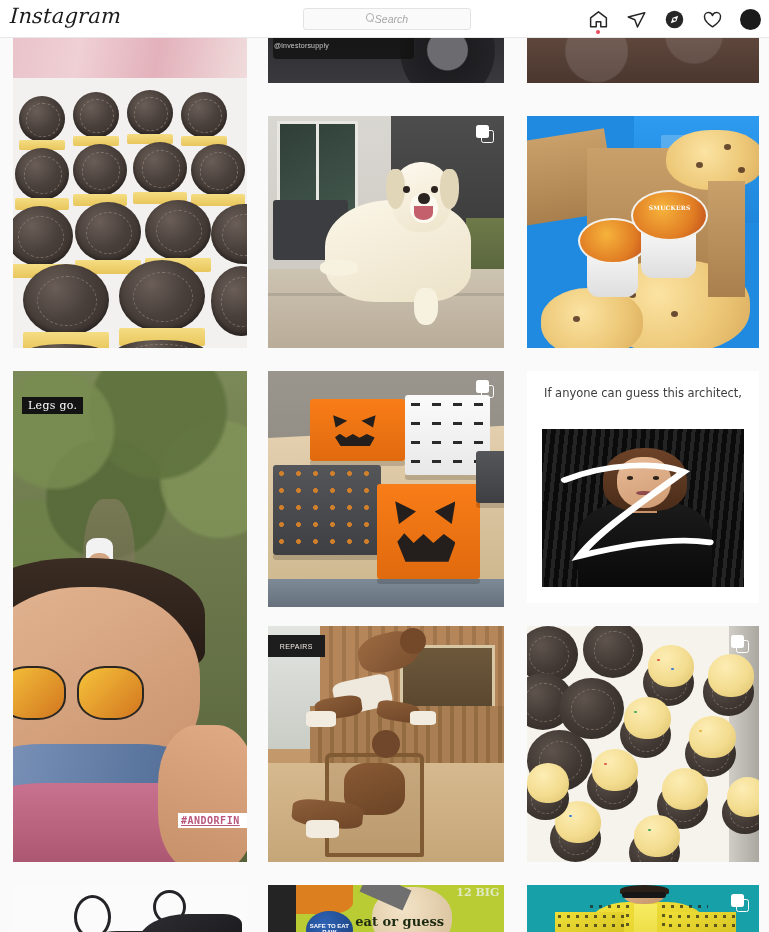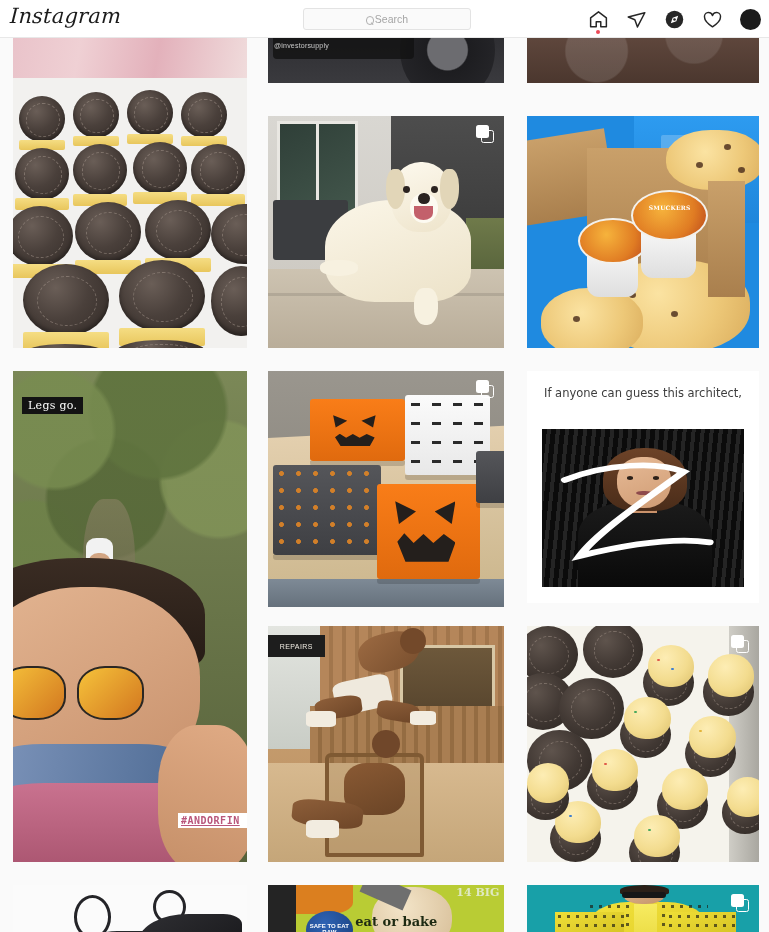--- a/index.html
+++ b/index.html
@@ -27,22 +27,22 @@
     transform: skewX(-3deg);
   }
   .search-wrap {
     position: absolute; left: 303px; top: 8px;
     width: 168px; height: 22px;
     background: #fafafa;
     border: 1px solid #e3e3e3; border-radius: 3px;
     display: flex; align-items: center; justify-content: center;
   }
   .search-ph {
-    display: flex; align-items: flex-end; 
-    color: #a5a5a5; font-size: 10.5px;
+    display: flex; align-items: flex-start; 
+    color: #a5a5a5; font-size: 10.5px; font-style: italic;
   }
   .mag { width: 9px; height: 9px; position: relative; display: inline-block; }
   .mag::before {
     content: ""; position: absolute; left: 0; top: 0;
     width: 6.5px; height: 6.5px; border: 1.2px solid #b0b0b0; border-radius: 50%;
   }
   .mag::after {
     content: ""; position: absolute; left: 5.6px; top: 6px;
     width: 3.4px; height: 1.2px; background: #b0b0b0;
     transform: rotate(45deg); transform-origin: left center;
@@ -692,23 +692,23 @@
   <div class="tile" style="left:268px;top:847px;width:236px;height:85px;">
     <div class="art">
       <div class="doughScene">
         <div class="doughDark"></div>
         <div style="position:absolute;left:12%;top:0;width:24%;height:34%;background:#e0711c;border-radius:0 0 40% 0;opacity:.85;"></div>
         <div class="dBall" style="left:44%;top:2%;width:34%;height:74%;"></div>
         <div style="position:absolute;left:40%;top:-6%;width:20%;height:26%;background:#6f6f6f;transform:rotate(24deg);"></div>
         <div class="dBadge" style="left:16%;top:30%;width:20%;height:44%;">
           <span>SAFE TO EAT RAW</span>
         </div>
-        <div class="dTxt" style="left:37%;top:34%;font-size:13px;">eat or bake</div>
-
-        <div style="position:absolute;right:2%;top:2%;color:#dfe9c2;font-size:11px;font-weight:bold;font-family:'DejaVu Serif',serif;line-height:1;text-align:right;">14 BIG</div>
+        <div class="dTxt" style="left:37%;top:34%;font-size:13px;">eat or guess</div>
+
+        <div style="position:absolute;right:2%;top:2%;color:#dfe9c2;font-size:11px;font-weight:bold;font-family:'DejaVu Serif',serif;line-height:1;text-align:right;">12 BIG</div>
       </div>
     </div>
   </div>
 
   <div class="tile" style="left:527px;top:847px;width:232px;height:85px;">
     <div class="art">
       <div class="fashionScene">
         <div class="fDress">
             <div class="fSeq"></div>
           </div>

